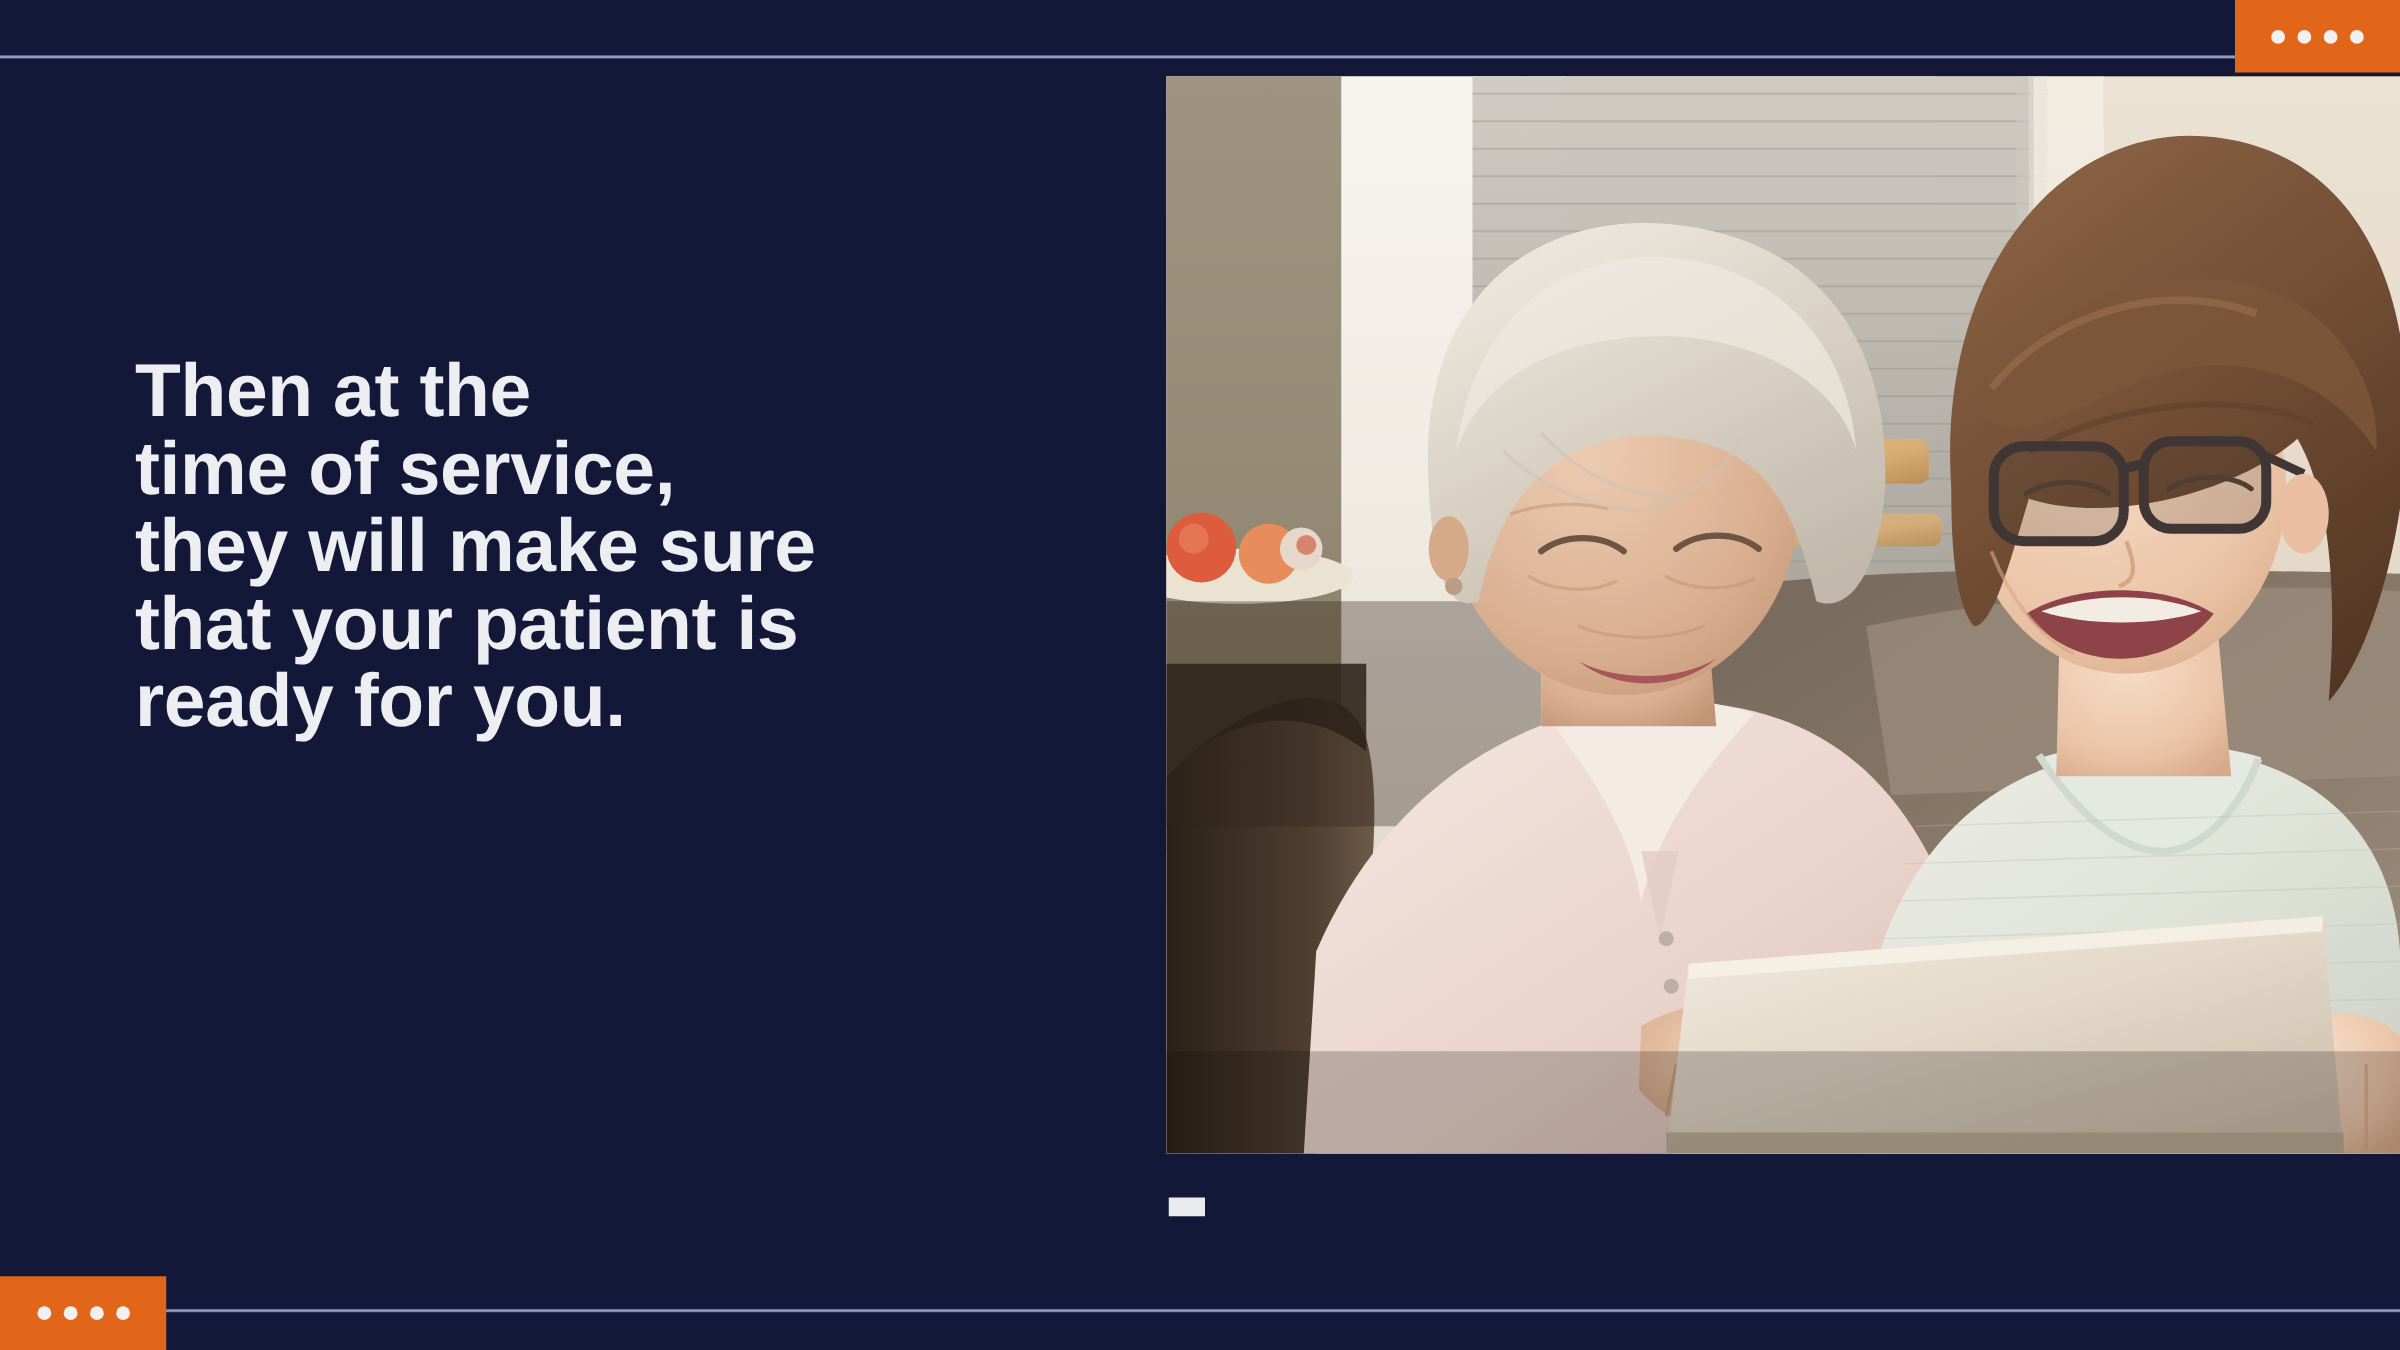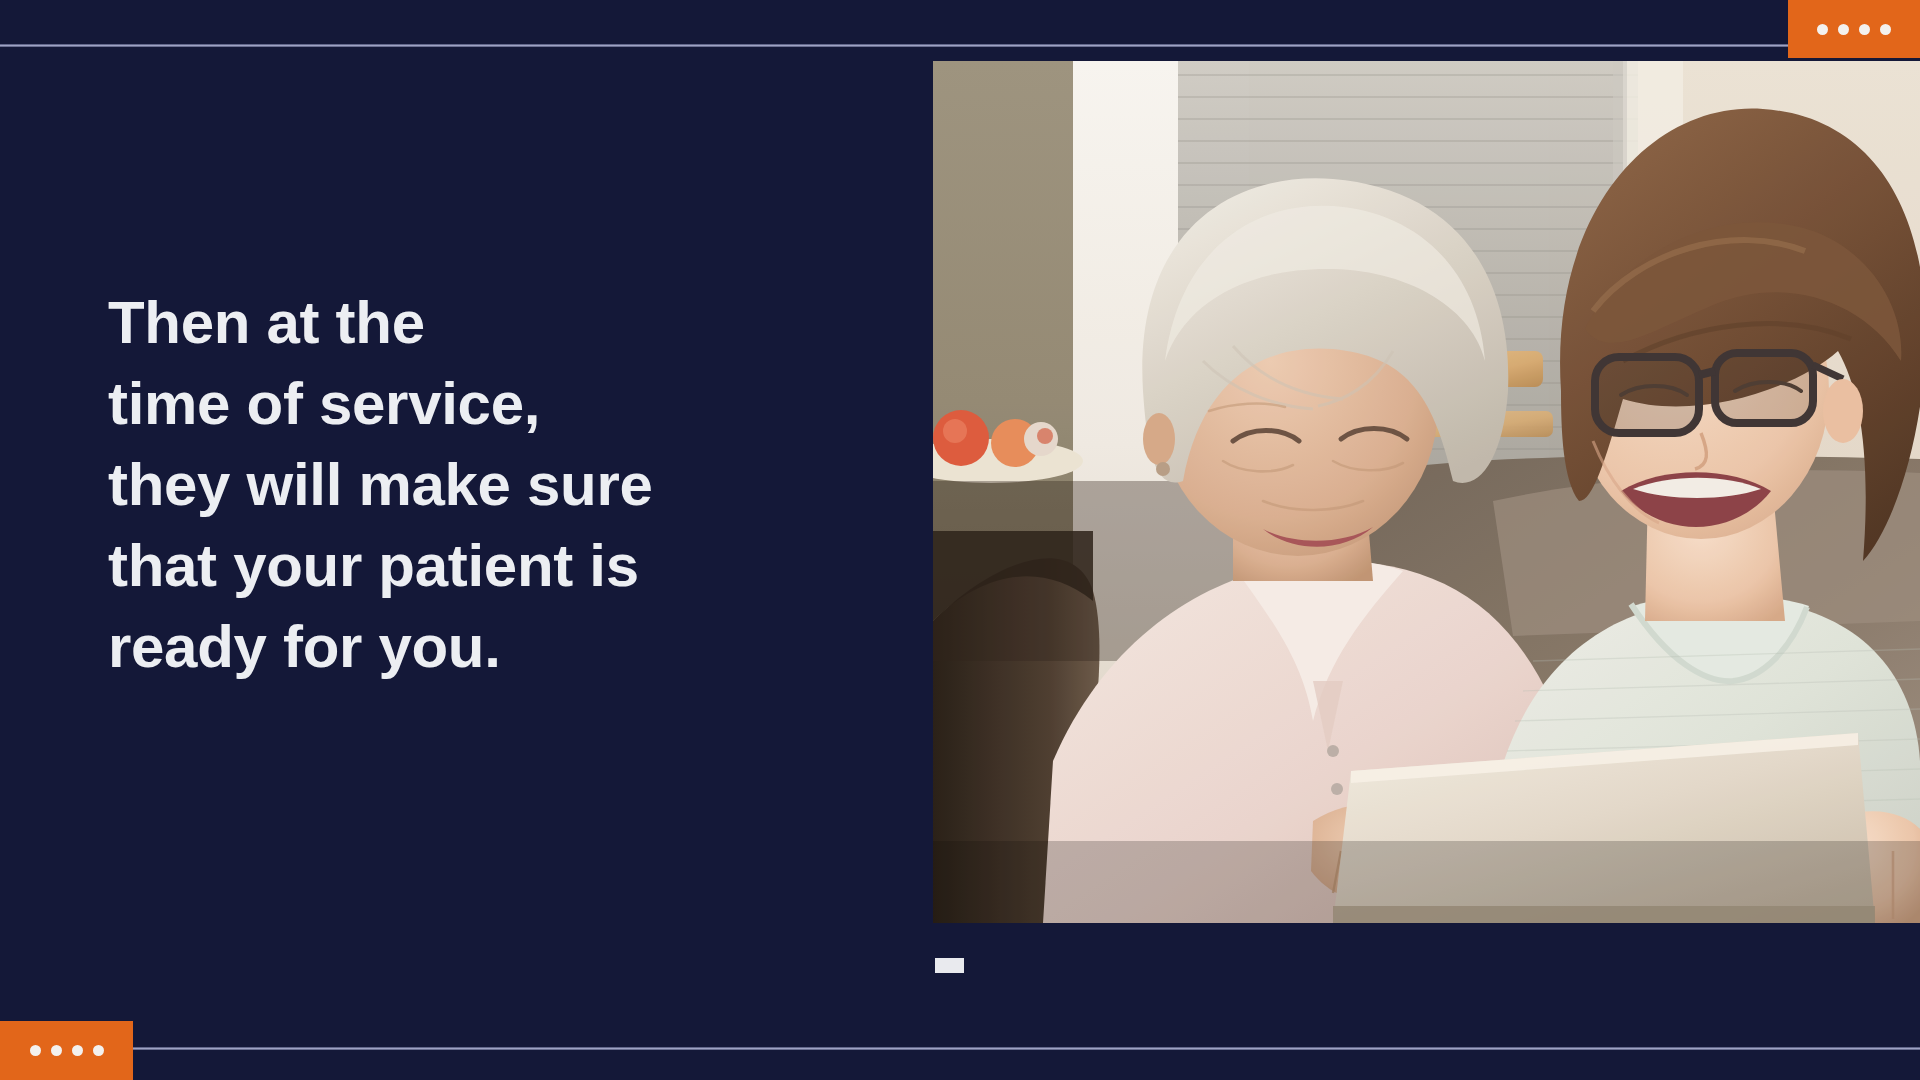--- a/index.html
+++ b/index.html
@@ -53,21 +53,21 @@
 
   
   #headline {
     position: absolute;
     left: 108px;
     top: 282px;
     width: 760px;
     color: #eceef2;
     font-size: 60px;
     font-weight: 600;
-    line-height: 81px;
+    line-height: 62px;
     letter-spacing: -0.3px;
     white-space: pre-line;
   }
 
   
   #photo {
     position: absolute;
     left: 933px; top: 61px;
     width: 987px; height: 862px;
     overflow: hidden;

